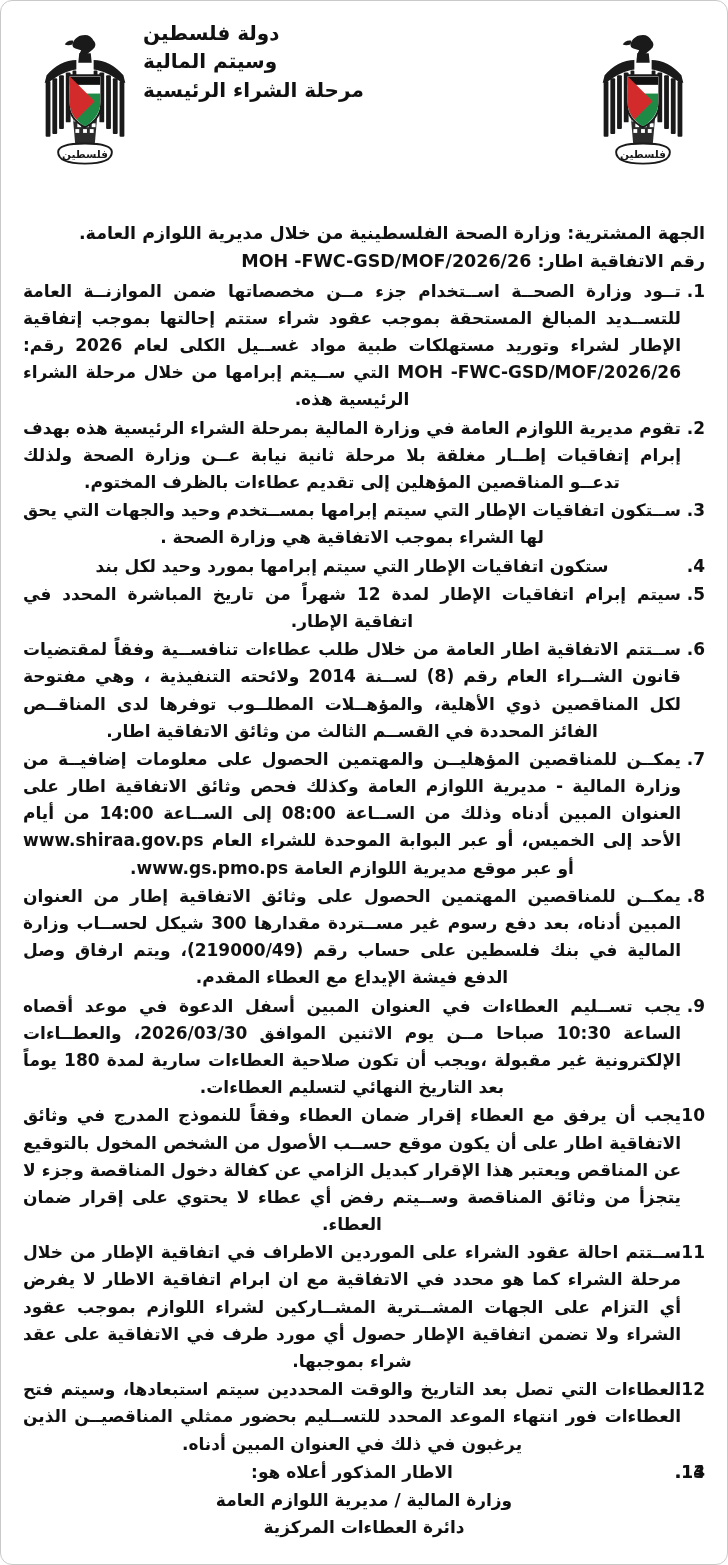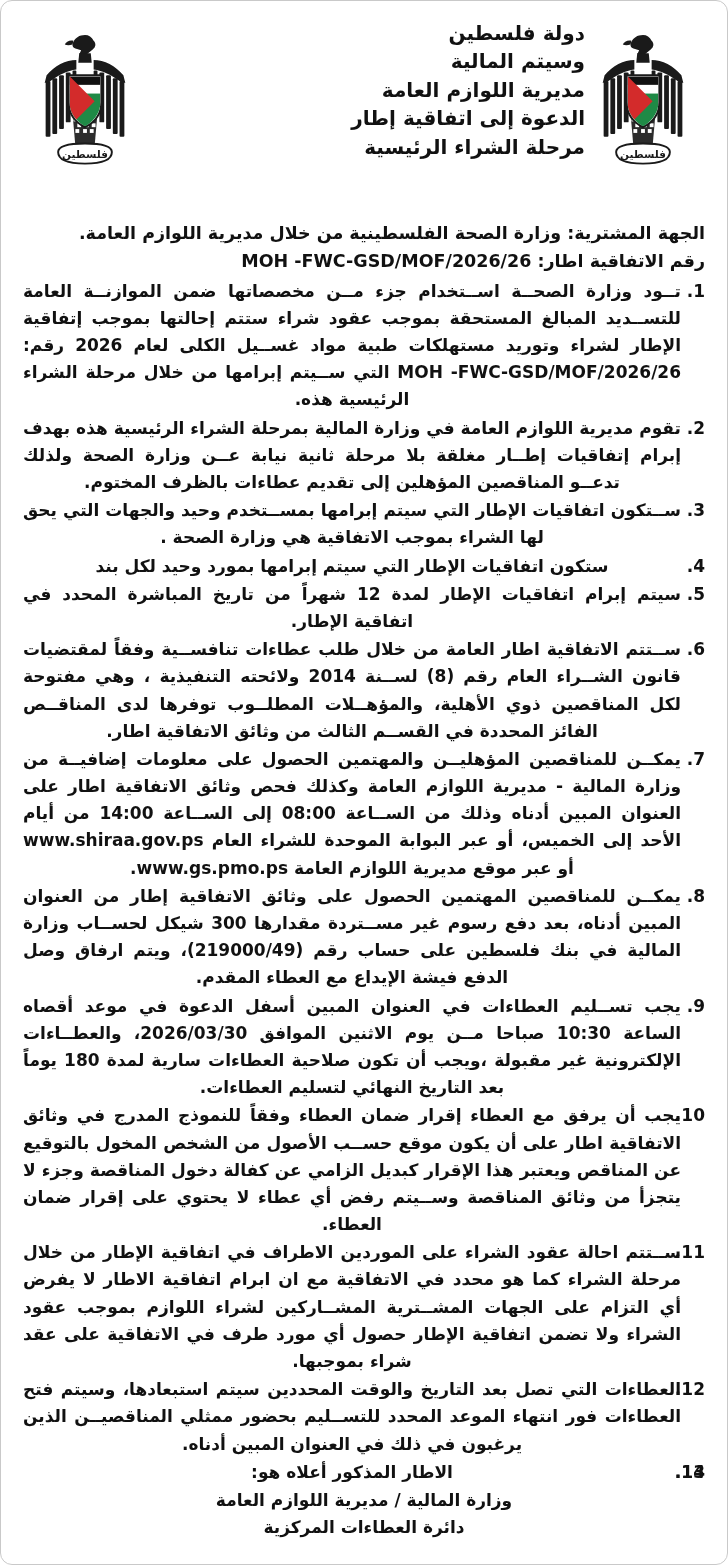--- a/index.html
+++ b/index.html
@@ -38,21 +38,21 @@
   }
   .emblem.left  { left: 14px; }
   .emblem.right { right: 14px; }
   .emblem svg { width: 100%; height: 100%; display: block; }
 
   .titles {
     position: absolute;
     left: 120px;
     right: 120px;
     top: 8px;
-    text-align: right;
+    text-align: left;
   }
   .titles .tline {
     font-size: 20px;
     font-weight: bold;
     color: #111111;
     line-height: 1.42;
     letter-spacing: 0;
     white-space: nowrap;
   }
 
@@ -174,22 +174,20 @@
 
           <path d="M22 126 C22 120 30 117 50 117 C70 117 78 120 78 126 C78 134 70 138 50 138 C30 138 22 134 22 126 Z" fill="#ffffff" stroke="#1a1a1a" stroke-width="2"></path>
           <text x="50" y="132" font-family="'DejaVu Sans', sans-serif" font-size="11" font-weight="bold" fill="#1a1a1a" text-anchor="middle">فلسطين</text>
         </g>
       </svg>
     </div>
 
     <div class="titles">
       <div class="tline">دولة فلسطين</div>
       <div class="tline">وسيتم المالية</div>
-      <div class="tline">مديرية اللوازم العامة</div>
-      <div class="tline">الدعوة إلى اتفاقية إطار</div>
       <div class="tline">مرحلة الشراء الرئيسية</div>
     </div>
 
     <div class="emblem right">
       <svg viewBox="0 0 100 158" xmlns="http://www.w3.org/2000/svg">
         <g>
           <path d="M50 4 C44 4 40 7 38 11 C36 14 37 17 40 18 L46 20 L44 24 L52 24 L58 19 C61 17 62 13 59 10 C57 6 54 4 50 4 Z" fill="#1a1a1a"></path>
           <path d="M38 10 C34 9 30 11 29 14 C31 15 34 15 37 14 Z" fill="#1a1a1a"></path>
           <path d="M44 23 L56 23 L57 33 L43 33 Z" fill="#1a1a1a"></path>
           <g fill="#1a1a1a">

